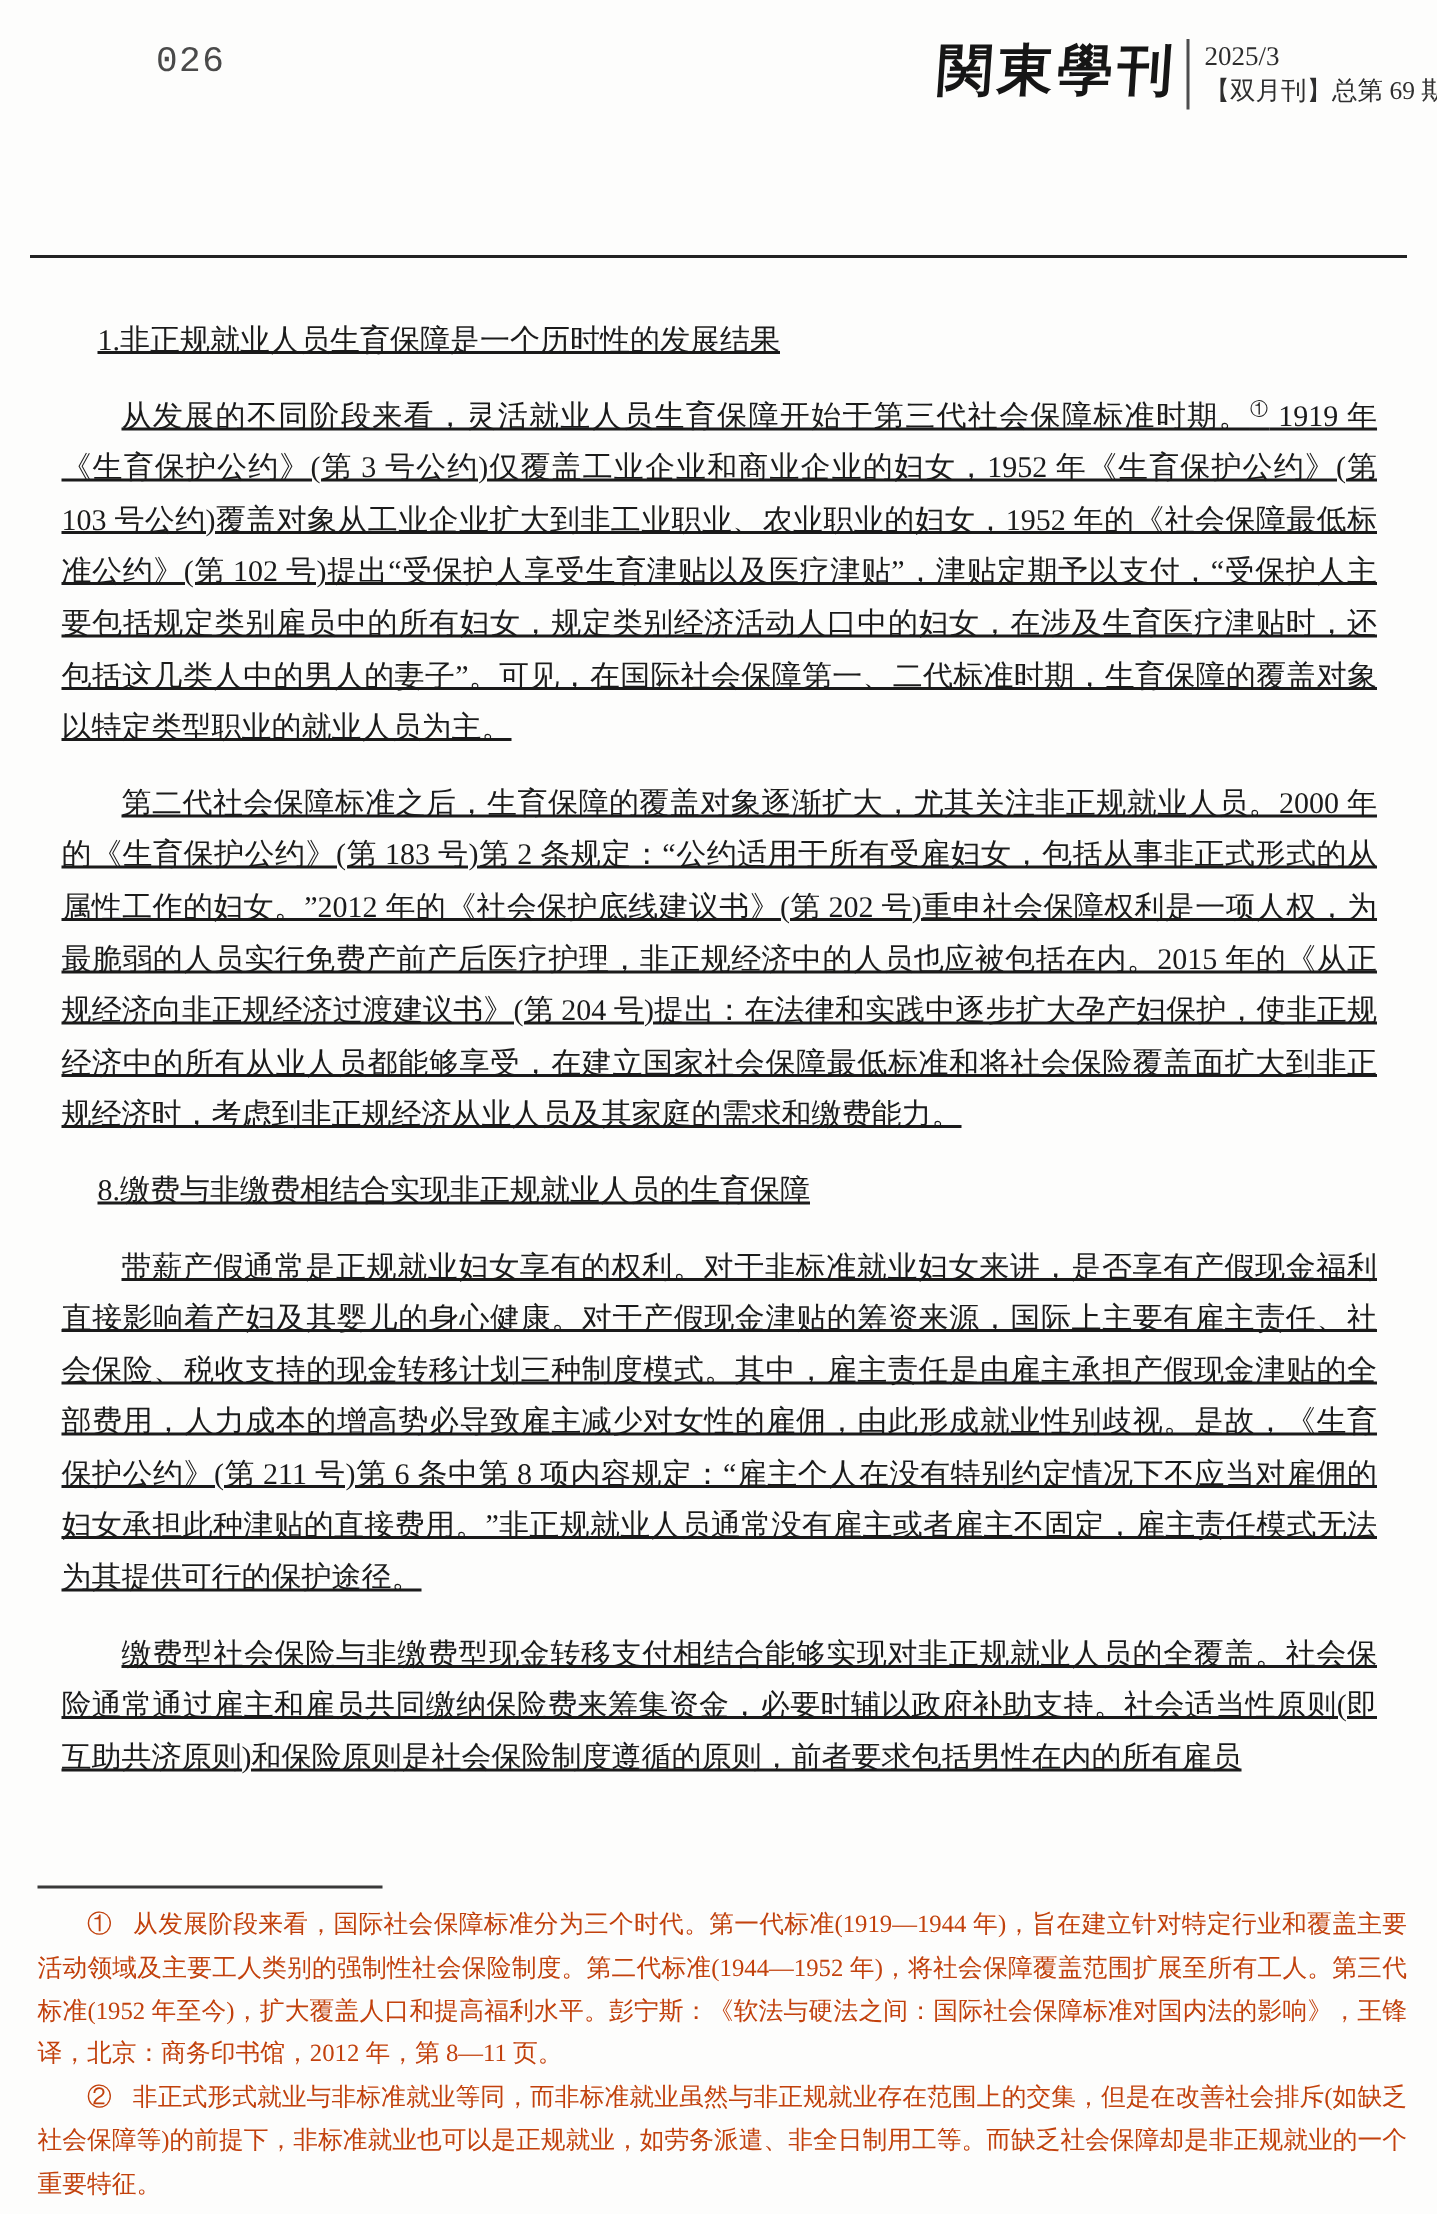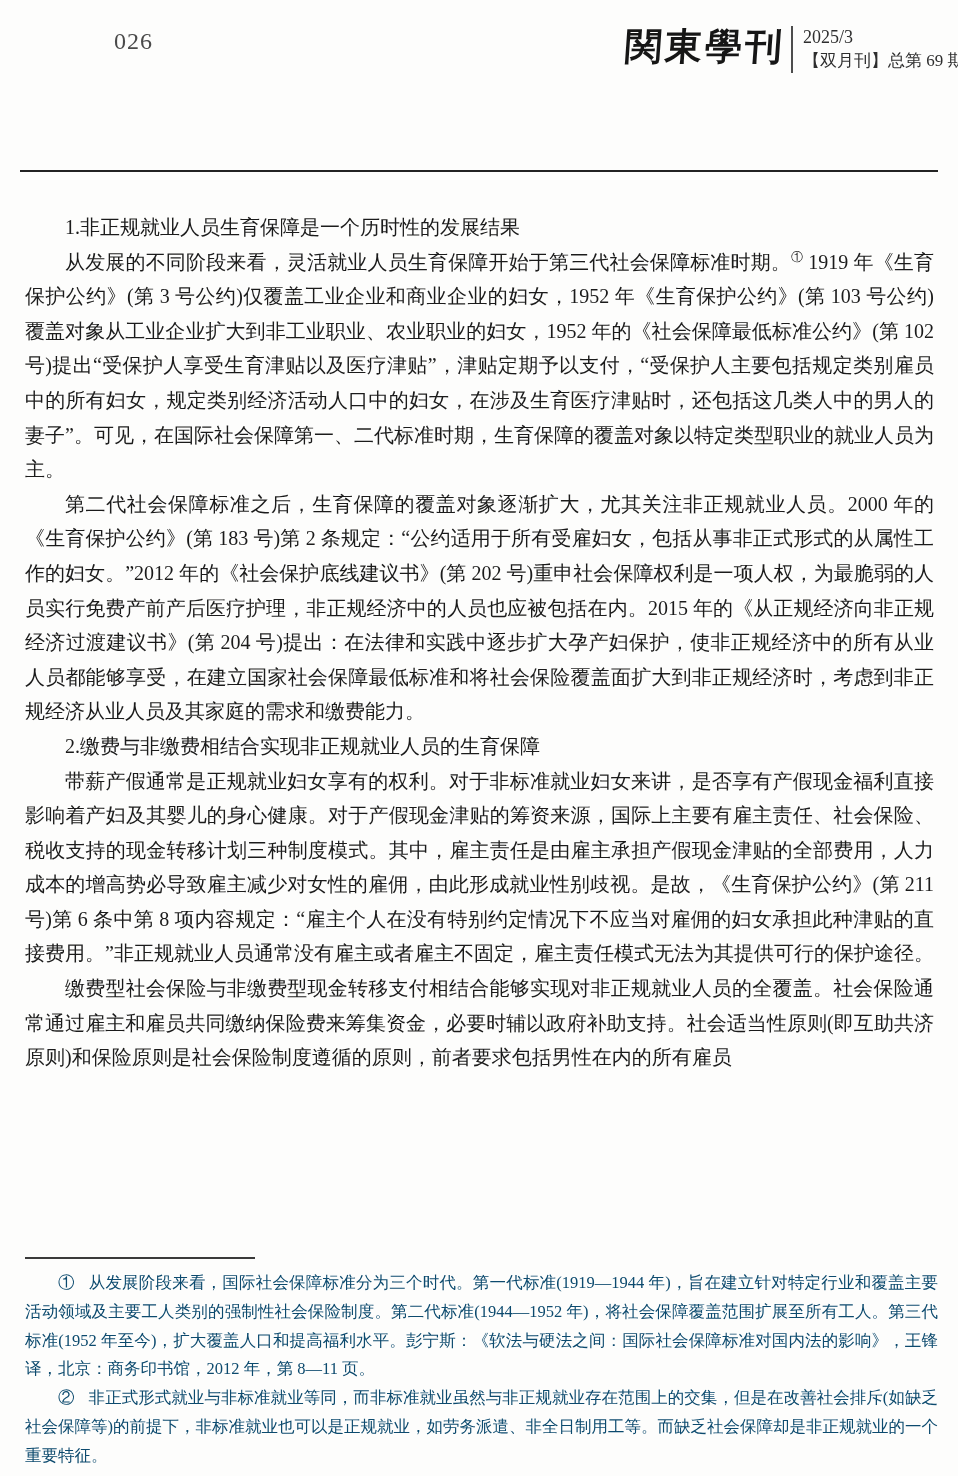--- a/index.html
+++ b/index.html
@@ -9,23 +9,23 @@
     position: relative;
     background: #fdfdfc;
     color: #1c1c1c;
     font-family: "Liberation Serif", serif;
     overflow: hidden;
   }
 
   
   .page-number {
     position: absolute;
-    left: 114px;
+    left: 104px;
     top: 28px;
-    font-family: Liberation Serif, serif;
+    font-family: Liberation Mono, monospace;
     font-size: 24px;
     letter-spacing: 1px;
     color: #4a4a4a;
   }
   .journal-logo {
     position: absolute;
     left: 625px;
     top: 22px;
     width: 162px;
     font-size: 37px;
@@ -67,22 +67,23 @@
   .article {
     position: absolute;
     left: 25px;
     top: 210px;
     width: 909px;
     font-size: 20px;
     line-height: 34.6px;
     text-align: justify;
     text-justify: inter-ideograph;
     color: #1b1b1b;
+    text-decoration: underline;
   }
-  .article p.body-para { margin: 0; text-indent: 2em; }
+  .article p.body-para { margin: 16px; text-indent: 2em; }
   .article h2.sec-heading {
     margin: 0;
     font-size: 20px;
     font-weight: normal;
     line-height: 34.6px;
     text-indent: 2em;
   }
   sup.fnref {
     font-size: 12px;
     line-height: 0;
@@ -100,21 +101,21 @@
   }
   .footnotes {
     position: absolute;
     left: 25px;
     top: 1269px;
     width: 913px;
     font-size: 16.5px;
     line-height: 28.8px;
     text-align: justify;
     text-justify: inter-ideograph;
-    color: #0c4a6e;
+    color: #c2410c;
   }
   .footnotes p.footnote { margin: 0; text-indent: 2em; }
   .fn-marker { margin-right: 0.85em; }
 </style>
 </head>
 <body>
 
 <div class="page-number">026</div>
 
 <div class="journal-logo">関東學刊</div>
@@ -125,21 +126,21 @@
   <div class="line1">2025/3</div>
   <div class="line2">【双月刊】总第 69 期</div>
 </div>
 
 <div class="header-rule"></div>
 
 <div class="article">
     <h2 class="sec-heading">1.非正规就业人员生育保障是一个历时性的发展结果</h2>
     <p class="body-para">从发展的不同阶段来看，灵活就业人员生育保障开始于第三代社会保障标准时期。<sup class="fnref">①</sup> 1919 年《生育保护公约》(第 3 号公约)仅覆盖工业企业和商业企业的妇女，1952 年《生育保护公约》(第 103 号公约)覆盖对象从工业企业扩大到非工业职业、农业职业的妇女，1952 年的《社会保障最低标准公约》(第 102 号)提出“受保护人享受生育津贴以及医疗津贴”，津贴定期予以支付，“受保护人主要包括规定类别雇员中的所有妇女，规定类别经济活动人口中的妇女，在涉及生育医疗津贴时，还包括这几类人中的男人的妻子”。可见，在国际社会保障第一、二代标准时期，生育保障的覆盖对象以特定类型职业的就业人员为主。</p>
     <p class="body-para">第二代社会保障标准之后，生育保障的覆盖对象逐渐扩大，尤其关注非正规就业人员。2000 年的《生育保护公约》(第 183 号)第 2 条规定：“公约适用于所有受雇妇女，包括从事非正式形式的从属性工作的妇女。”2012 年的《社会保护底线建议书》(第 202 号)重申社会保障权利是一项人权，为最脆弱的人员实行免费产前产后医疗护理，非正规经济中的人员也应被包括在内。2015 年的《从正规经济向非正规经济过渡建议书》(第 204 号)提出：在法律和实践中逐步扩大孕产妇保护，使非正规经济中的所有从业人员都能够享受，在建立国家社会保障最低标准和将社会保险覆盖面扩大到非正规经济时，考虑到非正规经济从业人员及其家庭的需求和缴费能力。</p>
-    <h2 class="sec-heading">2.缴费与非缴费相结合实现非正规就业人员的生育保障</h2>
+    <h2 class="sec-heading">8.缴费与非缴费相结合实现非正规就业人员的生育保障</h2>
     <p class="body-para">带薪产假通常是正规就业妇女享有的权利。对于非标准就业妇女来讲，是否享有产假现金福利直接影响着产妇及其婴儿的身心健康。对于产假现金津贴的筹资来源，国际上主要有雇主责任、社会保险、税收支持的现金转移计划三种制度模式。其中，雇主责任是由雇主承担产假现金津贴的全部费用，人力成本的增高势必导致雇主减少对女性的雇佣，由此形成就业性别歧视。是故，《生育保护公约》(第 211 号)第 6 条中第 8 项内容规定：“雇主个人在没有特别约定情况下不应当对雇佣的妇女承担此种津贴的直接费用。”非正规就业人员通常没有雇主或者雇主不固定，雇主责任模式无法为其提供可行的保护途径。</p>
     <p class="body-para">缴费型社会保险与非缴费型现金转移支付相结合能够实现对非正规就业人员的全覆盖。社会保险通常通过雇主和雇员共同缴纳保险费来筹集资金，必要时辅以政府补助支持。社会适当性原则(即互助共济原则)和保险原则是社会保险制度遵循的原则，前者要求包括男性在内的所有雇员</p>
   </div>
 
 <div class="fn-separator"></div>
 <div class="footnotes">
     <p class="footnote"><span class="fn-marker">①</span>从发展阶段来看，国际社会保障标准分为三个时代。第一代标准(1919—1944 年)，旨在建立针对特定行业和覆盖主要活动领域及主要工人类别的强制性社会保险制度。第二代标准(1944—1952 年)，将社会保障覆盖范围扩展至所有工人。第三代标准(1952 年至今)，扩大覆盖人口和提高福利水平。彭宁斯：《软法与硬法之间：国际社会保障标准对国内法的影响》，王锋译，北京：商务印书馆，2012 年，第 8—11 页。</p>
     <p class="footnote"><span class="fn-marker">②</span>非正式形式就业与非标准就业等同，而非标准就业虽然与非正规就业存在范围上的交集，但是在改善社会排斥(如缺乏社会保障等)的前提下，非标准就业也可以是正规就业，如劳务派遣、非全日制用工等。而缺乏社会保障却是非正规就业的一个重要特征。</p>
   </div>
 

